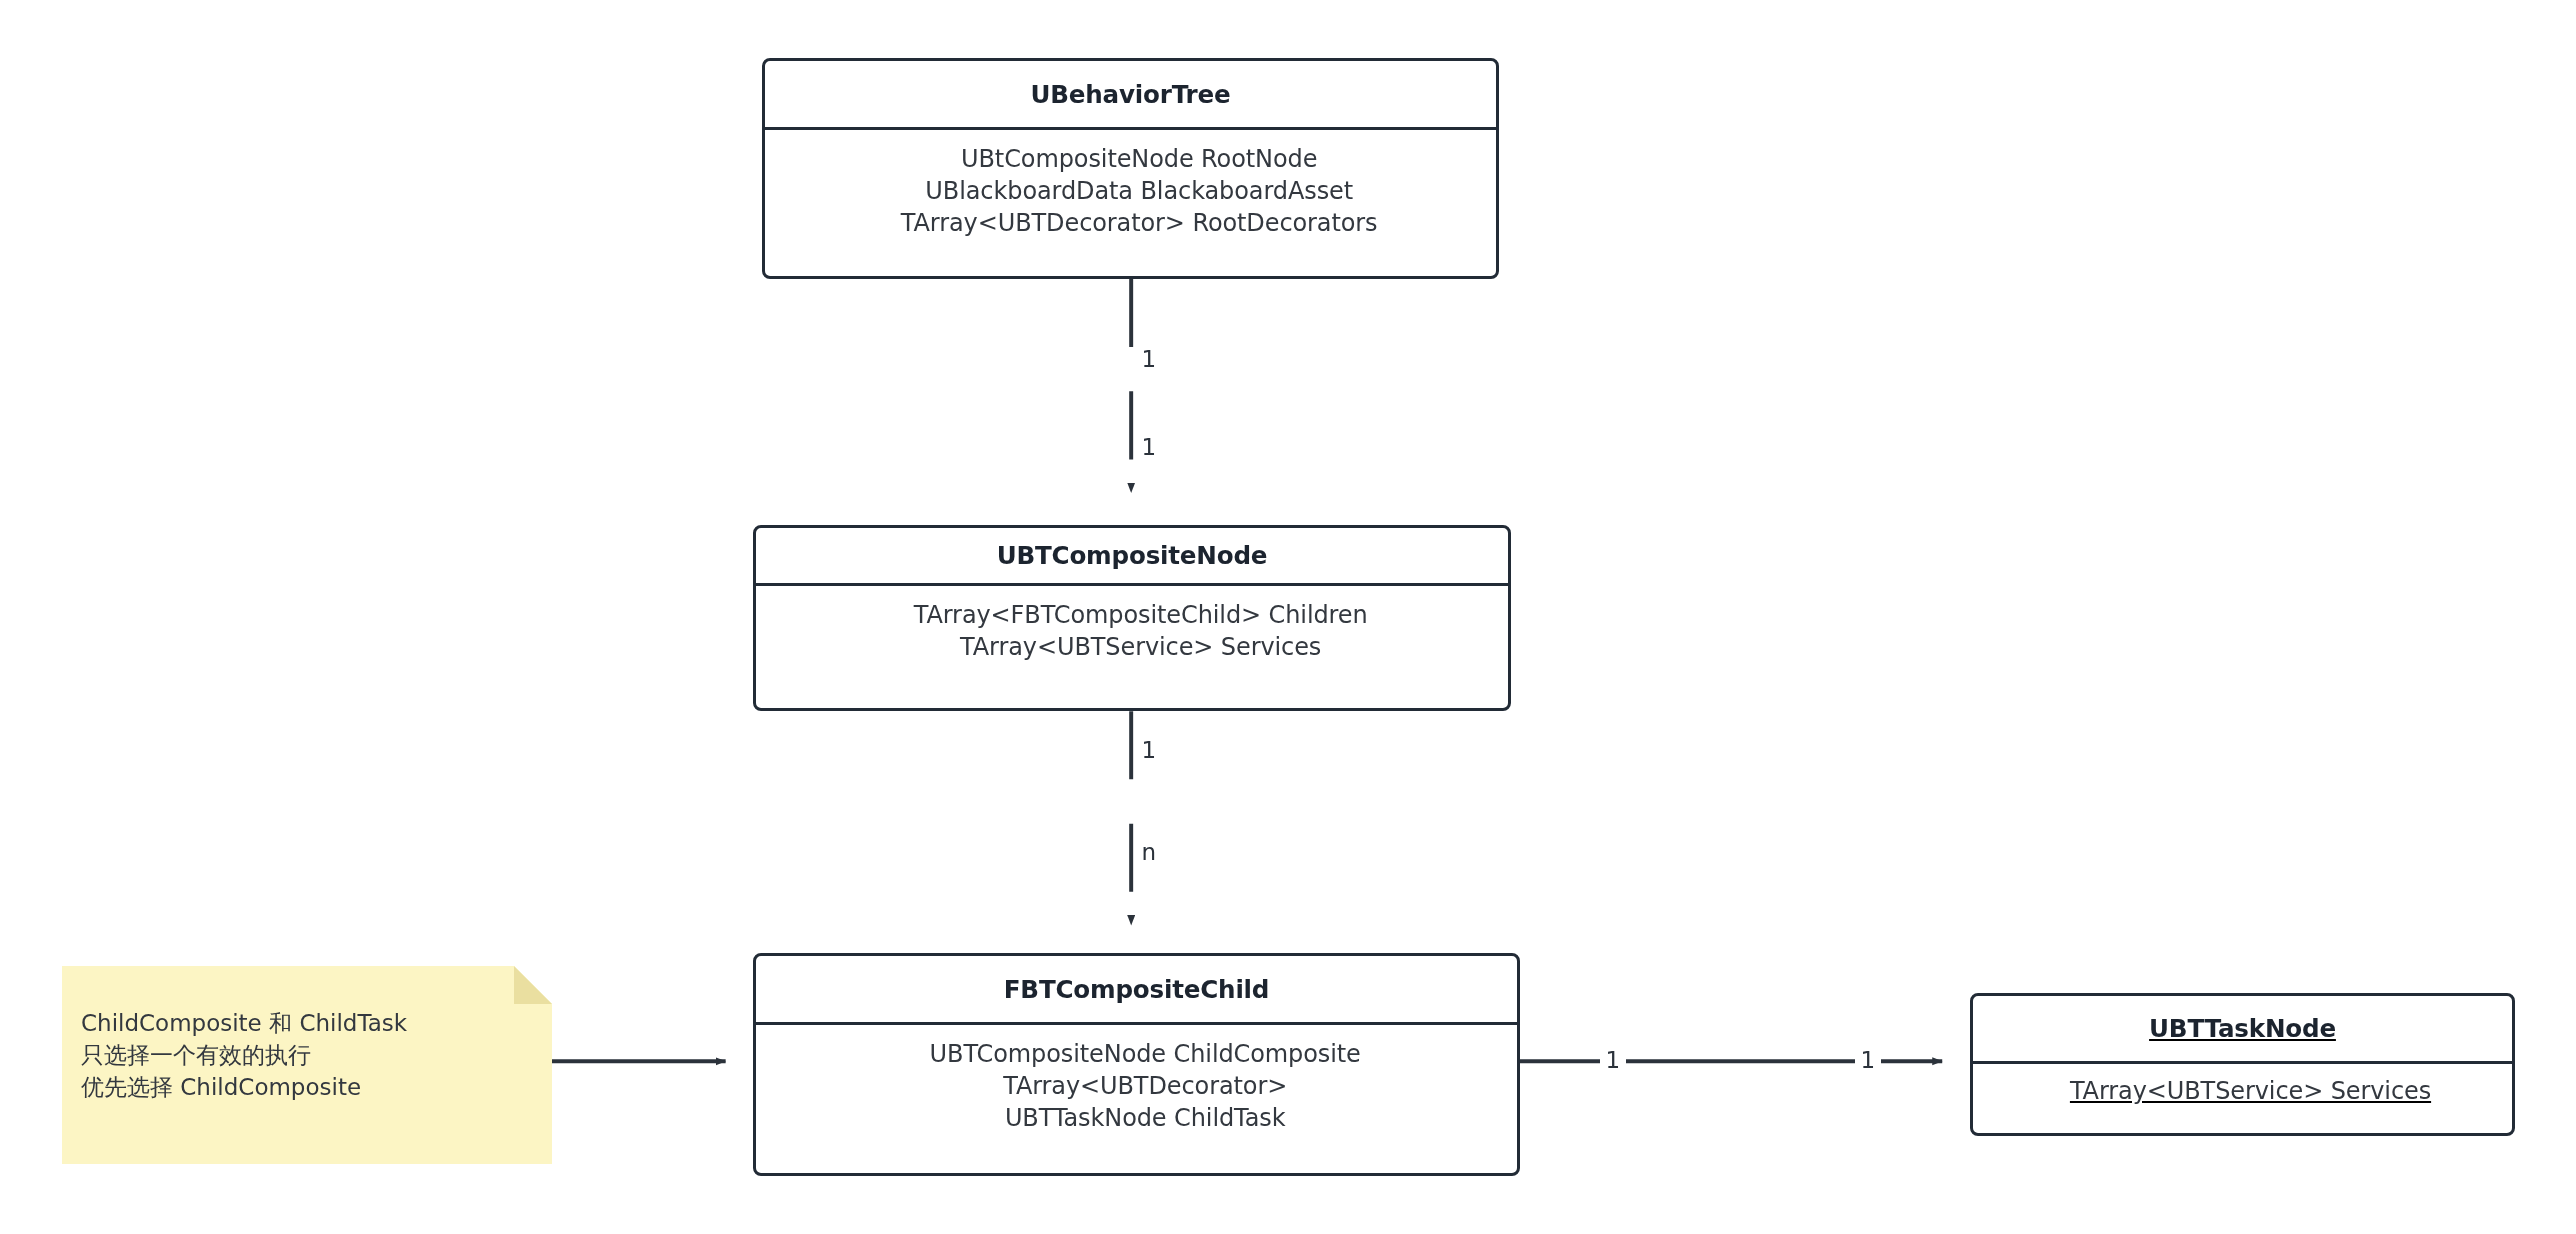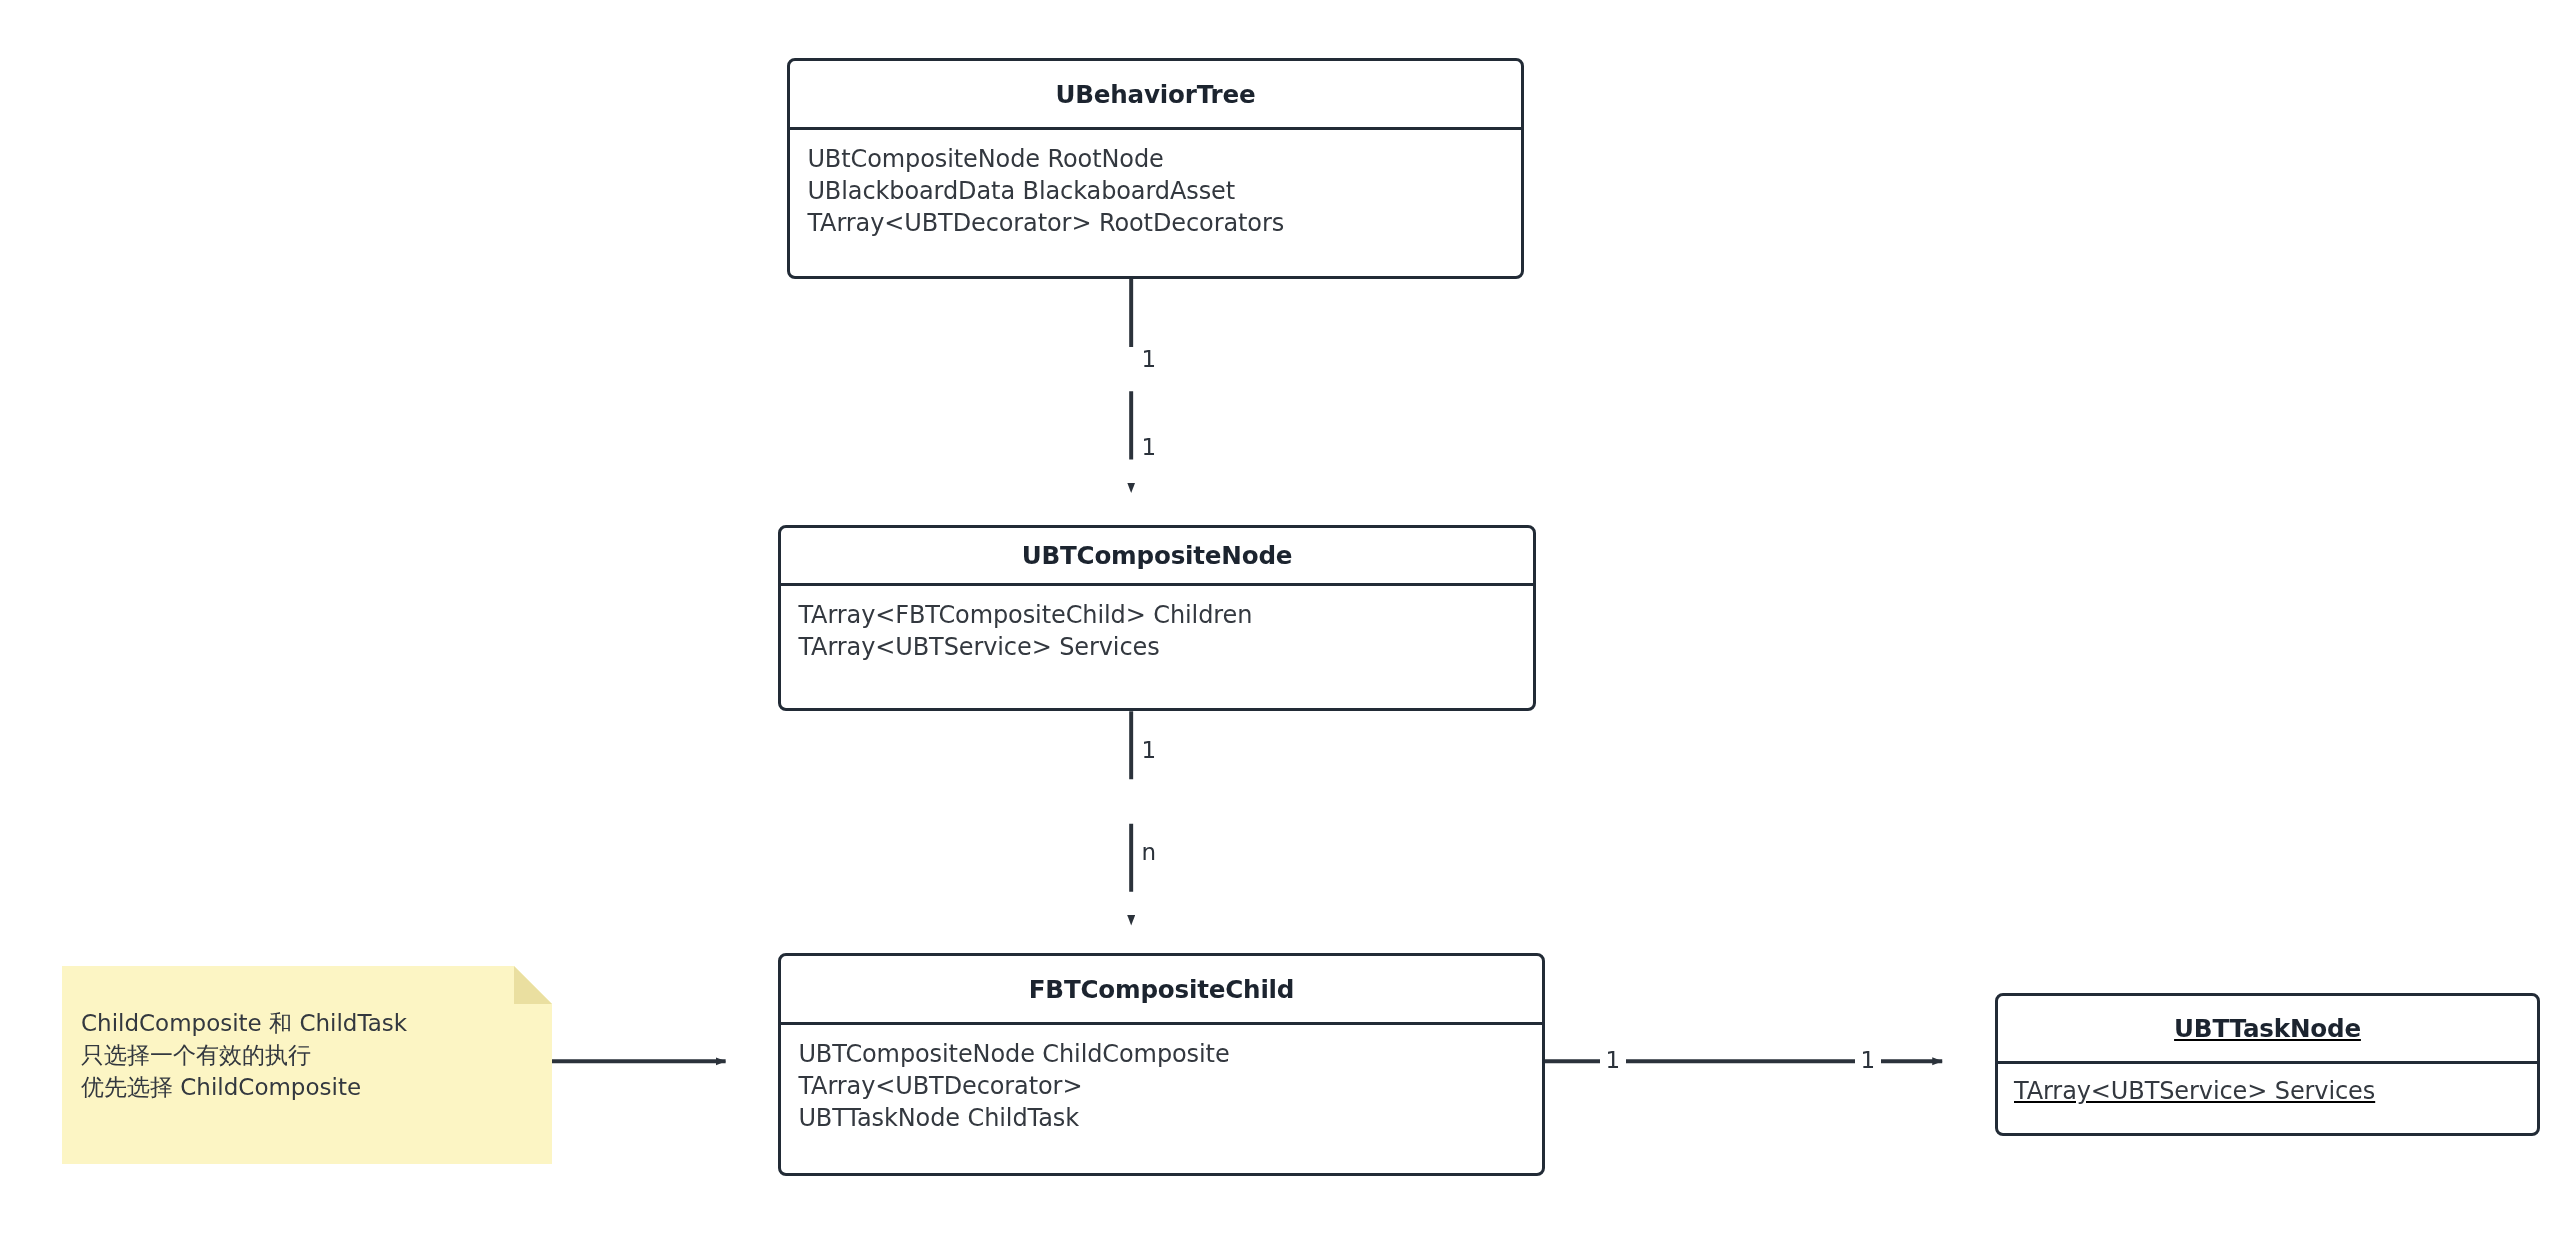--- a/index.html
+++ b/index.html
@@ -24,21 +24,20 @@
   }
 
   
   .class-box {
     position: absolute;
     box-sizing: border-box;
     background: #ffffff;
     border: 3.2px solid #222B36;
     border-radius: 8px;
     z-index: 5;
-    margin-left: 25px;
   }
   .class-title {
     box-sizing: border-box;
     width: 100%;
     text-align: center;
     font-weight: bold;
     font-size: 24.6px;
     color: #1C242F;
     letter-spacing: -0.2px;
     display: flex;
@@ -53,20 +52,21 @@
   .class-attrs {
     box-sizing: border-box;
     padding: 12.7px 0 0 17.4px;
   }
   .attr-line {
     font-size: 24px;
     line-height: 32px;
     color: #33383F;
     white-space: pre;
     letter-spacing: -0.1px;
+    text-align: center;
   }
 
   
   #box-ubehaviortree { left: 762px; top: 58px; width: 737px; height: 221px; }
   #box-ubehaviortree .class-title { height: 66px; }
   #box-ubehaviortree .class-attrs { height: 149px; }
 
   #box-ubtcompositenode { left: 753px; top: 525px; width: 758px; height: 186px; }
   #box-ubtcompositenode .class-title { height: 55px; }
   #box-ubtcompositenode .class-attrs { height: 116px; }

